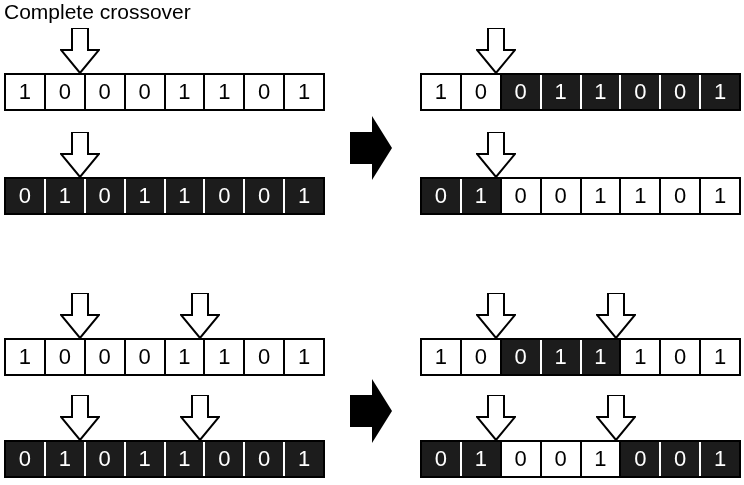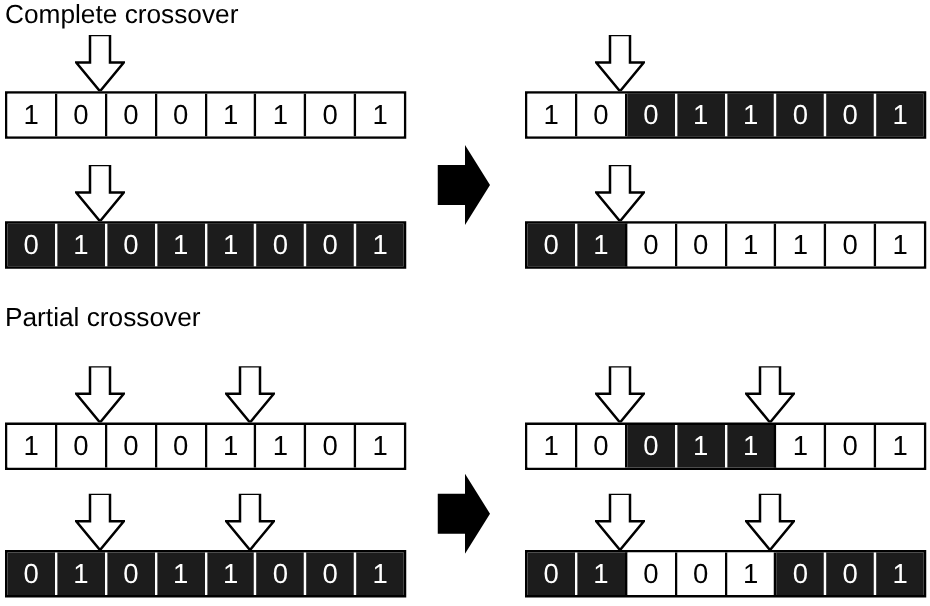--- a/index.html
+++ b/index.html
@@ -165,21 +165,20 @@
       <div class="gene light" style="border-right-color: rgb(0, 0, 0);">0</div>
       <div class="gene light" style="border-right-color: rgb(0, 0, 0);">1</div>
       <div class="gene light" style="border-right-color: rgb(0, 0, 0);">1</div>
       <div class="gene light" style="border-right-color: rgb(0, 0, 0);">0</div>
       <div class="gene light">1</div>
     </div>
 </div>
 
 <div class="section" id="section-partial">
 
-  <div class="section-title">Partial crossover</div>
 
   <div class="down-arrow" style="left:60px; top:50px;">
       <svg viewBox="0 0 40 46" xmlns="http://www.w3.org/2000/svg">
         <polygon points="12,0 28,0 28,22 39,22 20,45 1,22 12,22" fill="#ffffff" stroke="#000000" stroke-width="2" stroke-linejoin="miter"></polygon>
       </svg>
     </div>
   <div class="down-arrow" style="left:180px; top:50px;">
       <svg viewBox="0 0 40 46" xmlns="http://www.w3.org/2000/svg">
         <polygon points="12,0 28,0 28,22 39,22 20,45 1,22 12,22" fill="#ffffff" stroke="#000000" stroke-width="2" stroke-linejoin="miter"></polygon>
       </svg>

